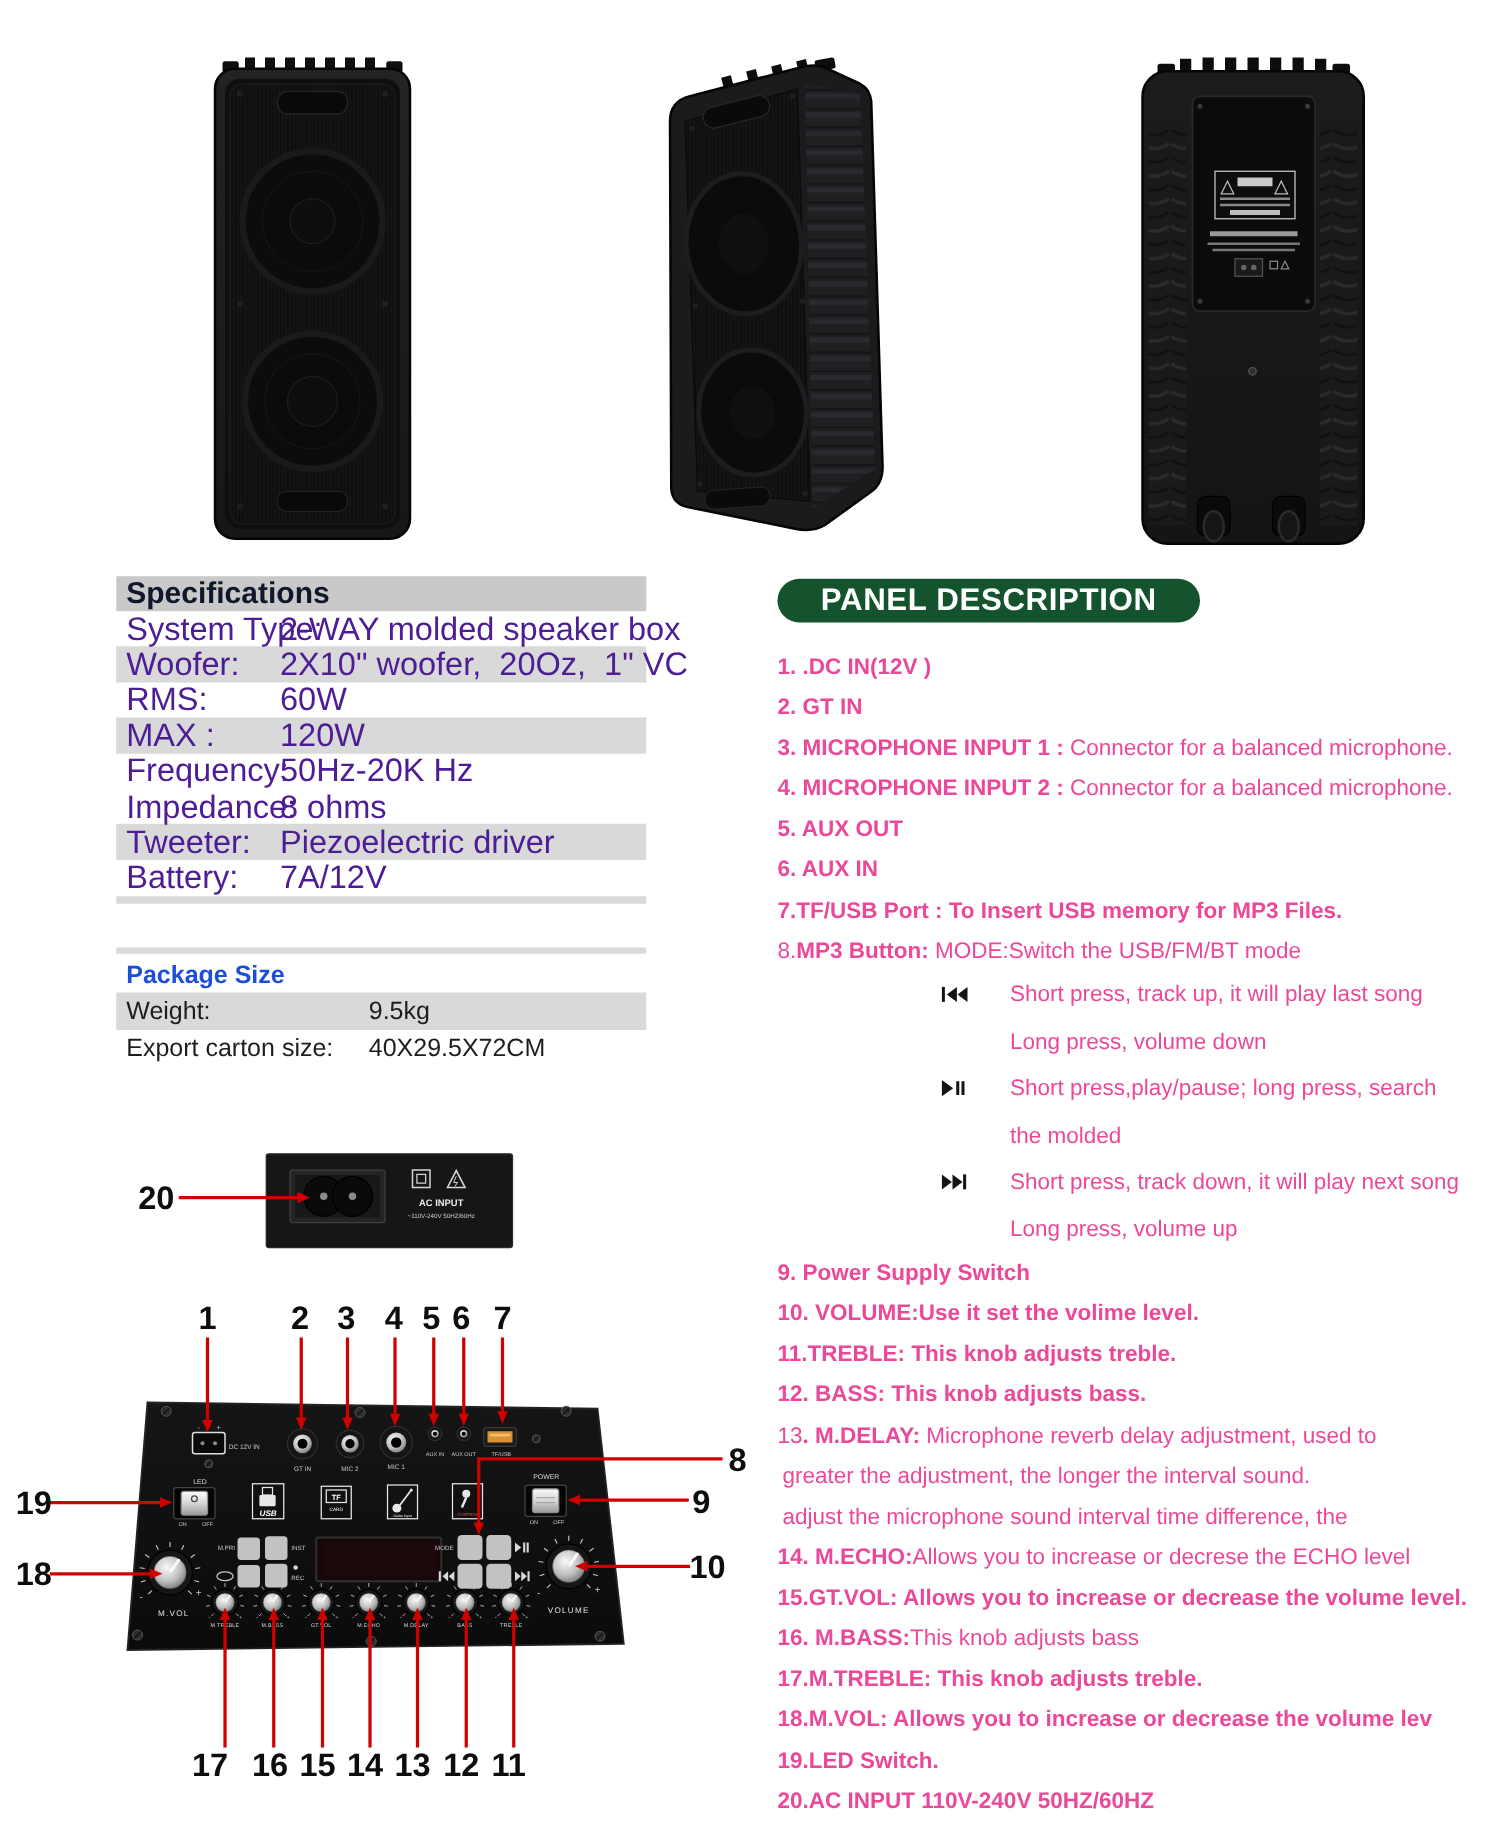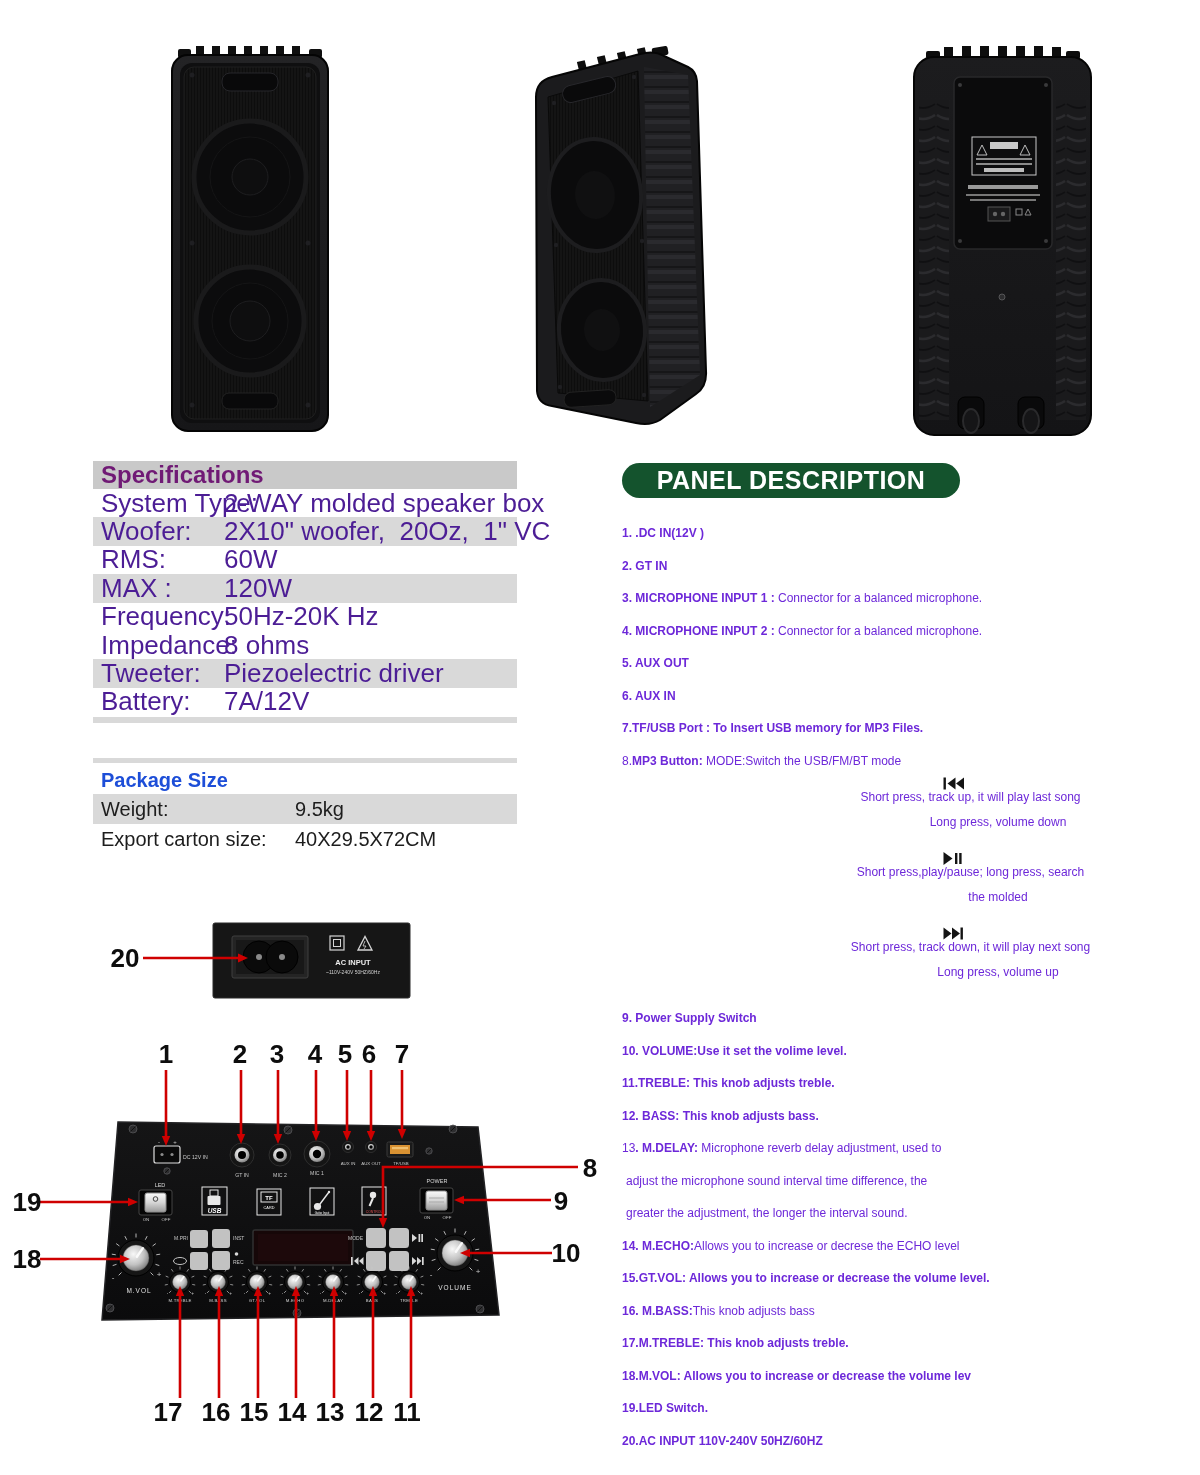--- a/index.html
+++ b/index.html
@@ -8,43 +8,43 @@
   .fig{position:absolute;}
   .fig-front{left:170px;top:45px;}
   .fig-side{left:520px;top:45px;}
   .fig-back{left:910px;top:45px;}
   .fig-ac{left:90px;top:905px;}
   .fig-panel{left:0;top:1030px;}
 
   
   .spec-table{position:absolute;left:93px;top:461px;width:424px;}
   .spec-header{height:28px;background:#c9c9c9;font-weight:bold;font-size:24px;
-               line-height:28px;padding-left:8px;color:#701a75;}
+               line-height:28px;padding-left:8px;color:#0f172a;}
   .spec-row{height:28.4px;display:flex;align-items:center;font-size:26px;padding-left:8px;color:#4c1d95;}
   .spec-row.shaded{background:#d9d9d9;}
   .spec-row .lbl{width:123px;flex:none;white-space:pre;}
   .spec-row .val{white-space:pre;}
   .spec-strip{height:6px;background:#d9d9d9;margin-top:1px;}
 
   .pkg-table{position:absolute;left:93px;top:758px;width:424px;}
   .pkg-strip{height:5px;background:#d9d9d9;margin-bottom:3px;}
   .pkg-header{height:28px;font-weight:bold;font-size:20px;line-height:28px;padding-left:8px;color:#1d4ed8;}
   .pkg-row{height:30px;display:flex;align-items:center;font-size:20px;padding-left:8px;color:#1d1d1d;}
   .pkg-row.shaded{background:#d9d9d9;}
   .pkg-row .lbl{width:194px;flex:none;white-space:pre;}
 
   
   .pd-pill{position:absolute;left:622px;top:463px;width:338px;height:35px;background:#14532d;
            border-radius:18px;display:flex;align-items:center;justify-content:center;
            color:#fff;font-weight:bold;font-size:25px;letter-spacing:.5px;}
   #desc-list{position:absolute;left:622px;top:517px;width:566px;}
-  .dline{height:32.5px;display:flex;align-items:center;font-size:12px;color:#6d28d9;white-space:nowrap;}
+  .dline{height:32.5px;display:flex;align-items:center;font-size:18px;color:#ec4899;white-space:nowrap;}
   .dline span{white-space:pre;}
   .dline .b{font-weight:bold;}
-  .dline.media,.dline.subcont{height:37.5px;flex-direction:column;}
+  .dline.media,.dline.subcont{height:37.5px;}
   .dline.media{padding-left:131px;}
   .dline.subcont{padding-left:186px;}
   .dline.wrapcont{padding-left:4px;}
   .dline svg.micon{margin-right:33px;flex:none;}
 
   svg text{font-family:"Liberation Sans",sans-serif;}
   .num{font-size:26px;font-weight:bold;fill:#0d0d0d;text-anchor:middle;}
   .cl{stroke:#cf0000;stroke-width:2.6;fill:none;}
   .ar{fill:#cf0000;stroke:none;}
   .pt{fill:#c6c6c6;text-anchor:middle;}
@@ -763,24 +763,24 @@
       </div>
       <div class="dline">
         <span class="b">12. BASS: This knob adjusts bass.</span>
       </div>
       <div class="dline">
         <span class="n">13</span>
         <span class="b">. M.DELAY:</span>
         <span class="n"> Microphone reverb delay adjustment, used to</span>
       </div>
       <div class="dline wrapcont">
+        <span class="n">greater the adjustment, the longer the interval sound.</span>
+      </div>
+      <div class="dline wrapcont">
         <span class="n">adjust the microphone sound interval time difference, the</span>
-      </div>
-      <div class="dline wrapcont">
-        <span class="n">greater the adjustment, the longer the interval sound.</span>
       </div>
       <div class="dline">
         <span class="b">14. M.ECHO:</span>
         <span class="n">Allows you to increase or decrese the ECHO level</span>
       </div>
       <div class="dline">
         <span class="b">15.GT.VOL: Allows you to increase or decrease the volume level.</span>
       </div>
       <div class="dline">
         <span class="b">16. M.BASS:</span>

